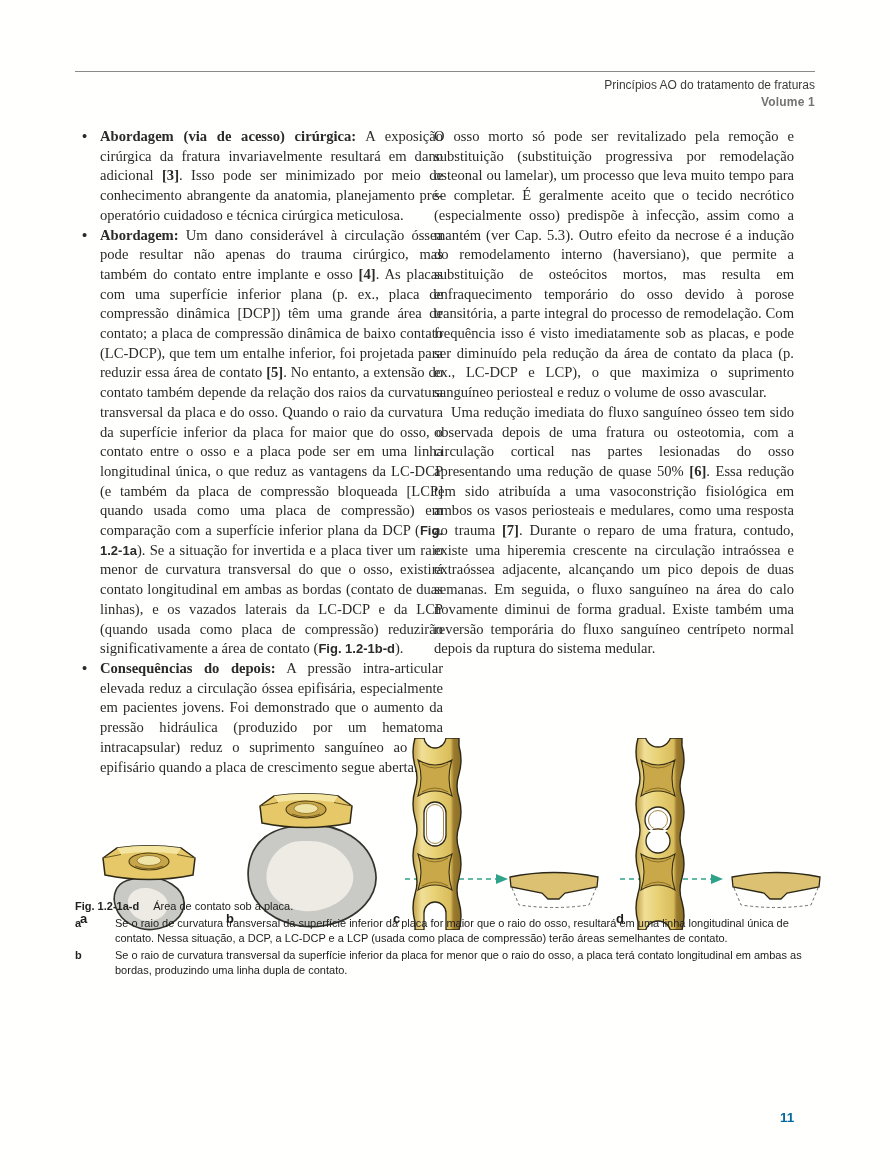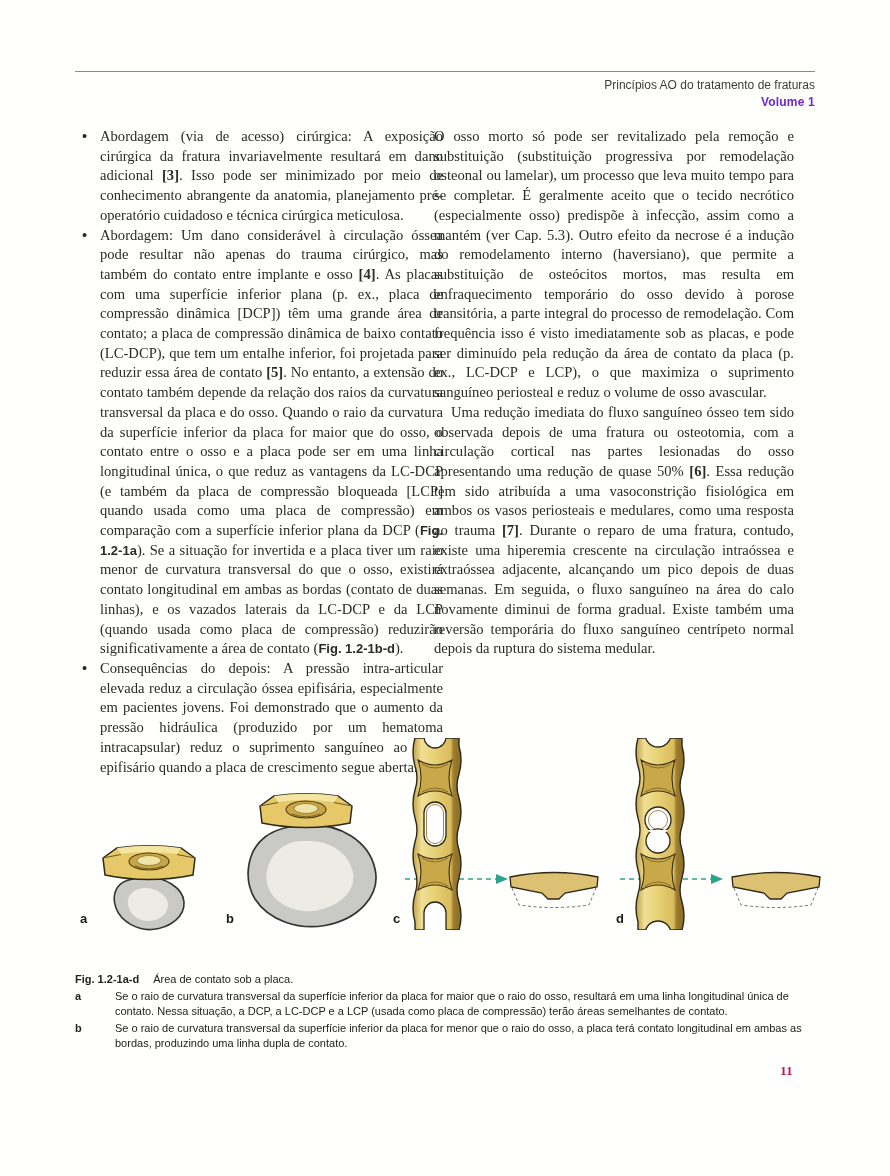--- a/index.html
+++ b/index.html
@@ -6,49 +6,49 @@
   .page{
     position:relative;width:890px;height:1176px;margin:0 auto;
     background:#fffffe;overflow:hidden;
     font-family:"Liberation Serif", serif;color:#2a2a28;
   }
   .rule{position:absolute;left:75px;width:740px;top:71px;border-top:1px solid #8a8a8a;}
   .running-head{
     position:absolute;right:75px;top:77px;text-align:right;
     font-family:"Liberation Sans", sans-serif;font-size:12px;line-height:17px;color:#3c3c3a;
   }
-  .running-head .vol{font-weight:bold;color:#6d28d9;letter-spacing:.2px;}
+  .running-head .vol{font-weight:bold;color:#737373;letter-spacing:.2px;}
   .col{position:absolute;top:127px;font-size:14.6px;line-height:19.7px;text-align:justify;}
   .col-left{left:75px;width:368px;}
   .col-right{left:434px;width:360px;}
   .bullet{position:relative;padding-left:25px;}
   .bullet::before{content:"\2022";position:absolute;left:7px;top:0;font-weight:bold;}
-  .bt{font-weight:normal;}
+  .bt{font-weight:bold;}
   .b{font-weight:bold;}
   .figref{font-weight:bold;font-family:"Liberation Sans", sans-serif;font-size:13px;}
   .para2{text-indent:17px;}
   
   .figure{position:absolute;left:75px;top:738px;width:740px;height:196px;}
   .figure svg{position:absolute;display:block;}
   .sublabel{
     position:absolute;font-family:"Liberation Sans", sans-serif;
     font-weight:bold;font-size:13px;color:#1b1b19;
   }
   
   .caption{
-    position:absolute;left:75px;top:972px;width:742px;
+    position:absolute;left:75px;top:899px;width:742px;
     font-family:"Liberation Sans", sans-serif;font-size:11px;line-height:15.2px;color:#222220;
   }
   .cap-first{margin-bottom:2px;}
   .cap-first .capfig{font-weight:bold;margin-right:14px;}
   .cap-item{display:grid;grid-template-columns:40px 1fr;margin-top:1px;}
   .cap-item .cl{font-weight:bold;}
   .pagenum{
-    position:absolute;left:780px;top:1063px;
-    font-family:Liberation Serif, serif;font-weight:bold;font-size:13.5px;color:#be185d;
+    position:absolute;left:780px;top:1110px;
+    font-family:Liberation Sans, sans-serif;font-weight:bold;font-size:13.5px;color:#0369a1;
   }
 </style>
 </head>
 <body>
 
 <div class="page">
 
   <div class="rule"></div>
   <div class="running-head">
     <div>Princípios AO do tratamento de fraturas</div>

